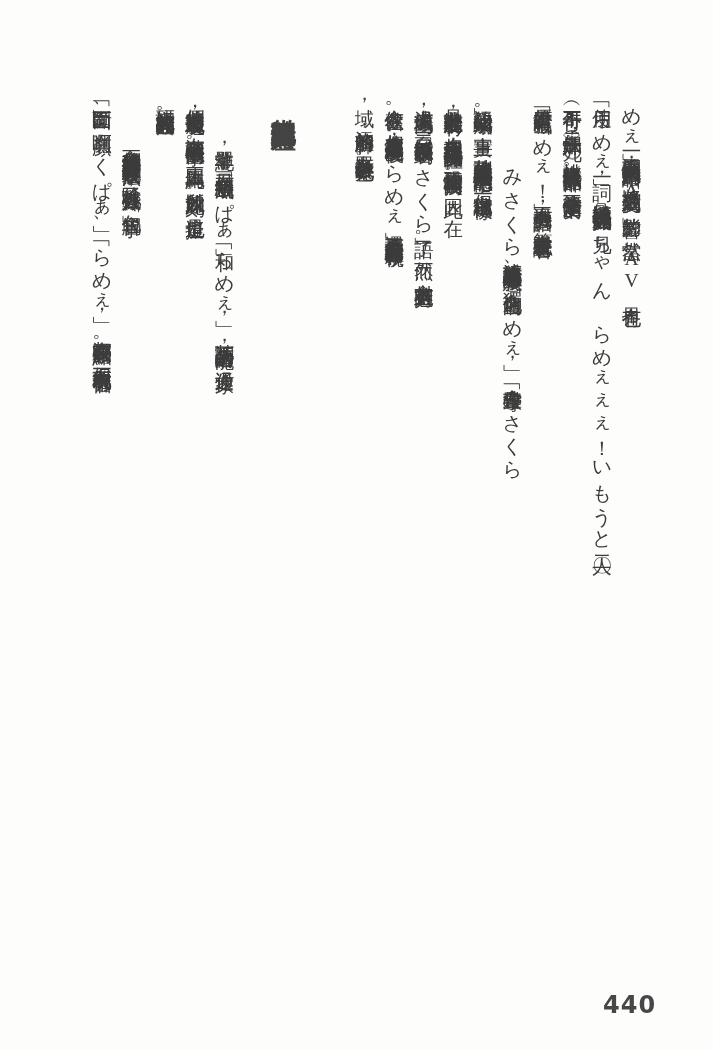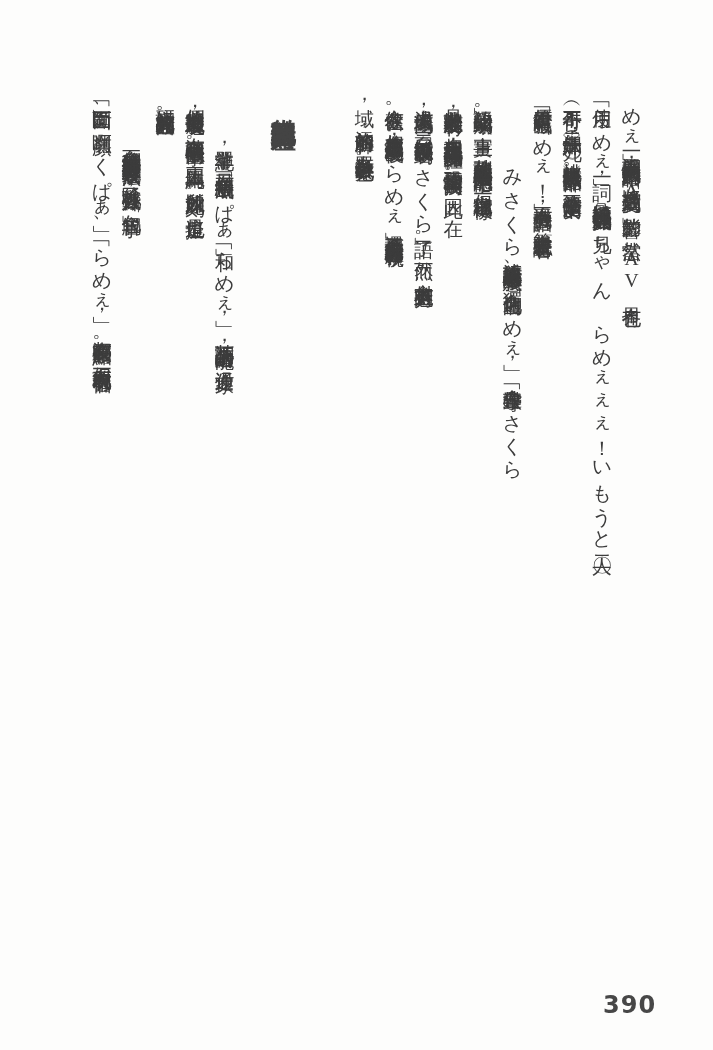--- a/index.html
+++ b/index.html
@@ -86,15 +86,15 @@
       <div class="line">　　非常單純，只有三個字符組成的「くぱぁ」和「らめぇ」，其詞語下蘊含的潛能，通過作家</div>
       <div class="line">們的妄想被過度地表現，在讀者心中留下強烈的衝擊。正因為單純，所以才如此深刻。這也是擬</div>
       <div class="line">音詞研究如此盛行的原因。</div>
     </div>
 
   <div class="vblock para" id="p4">
       <div class="line">　　至今我們接觸到的所有成人漫畫特有之表現技法，除了「乳首殘像外」，包含「觸手」、</div>
       <div class="line">「斷面圖」、「啊嘿顏」、「くぱぁ」、「らめぇ」，都沒有明確的原點。但所有的表現都有一個</div>
     </div>
 
-  <div class="page-number">390</div>
+  <div class="page-number">440</div>
 
 </div>
 
 </body></html>

